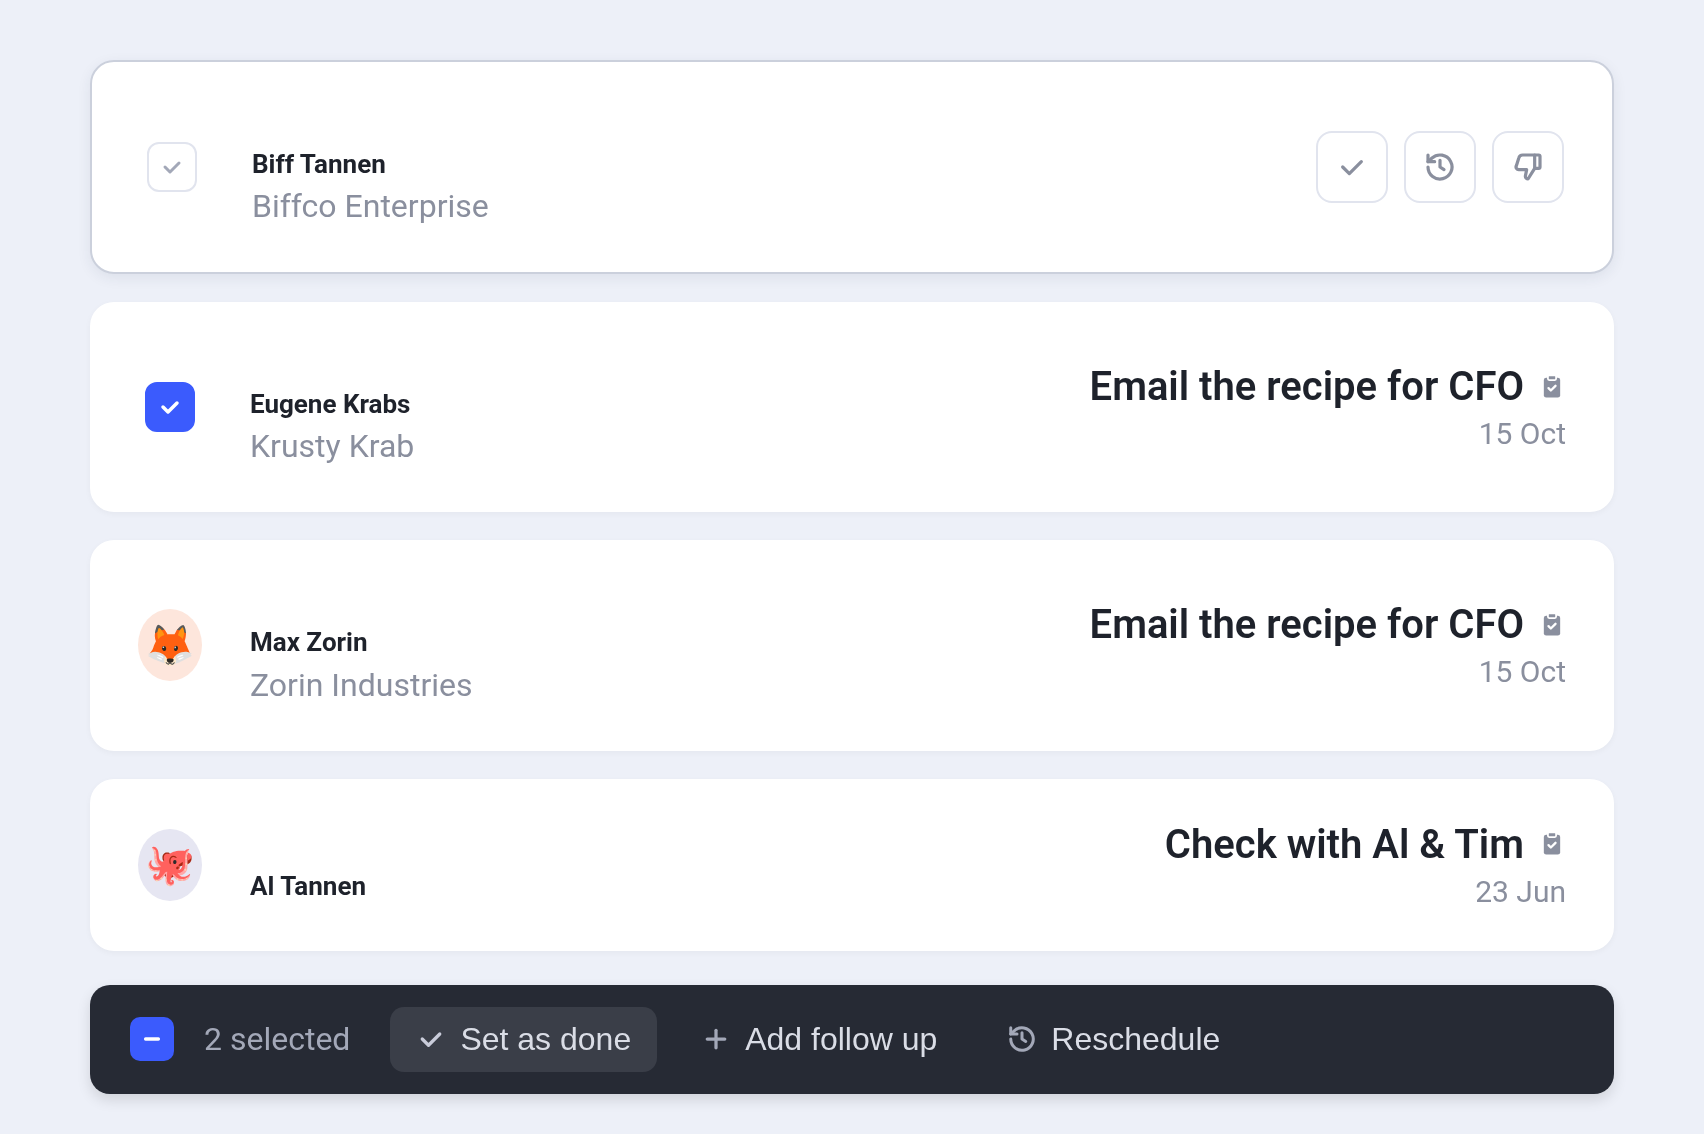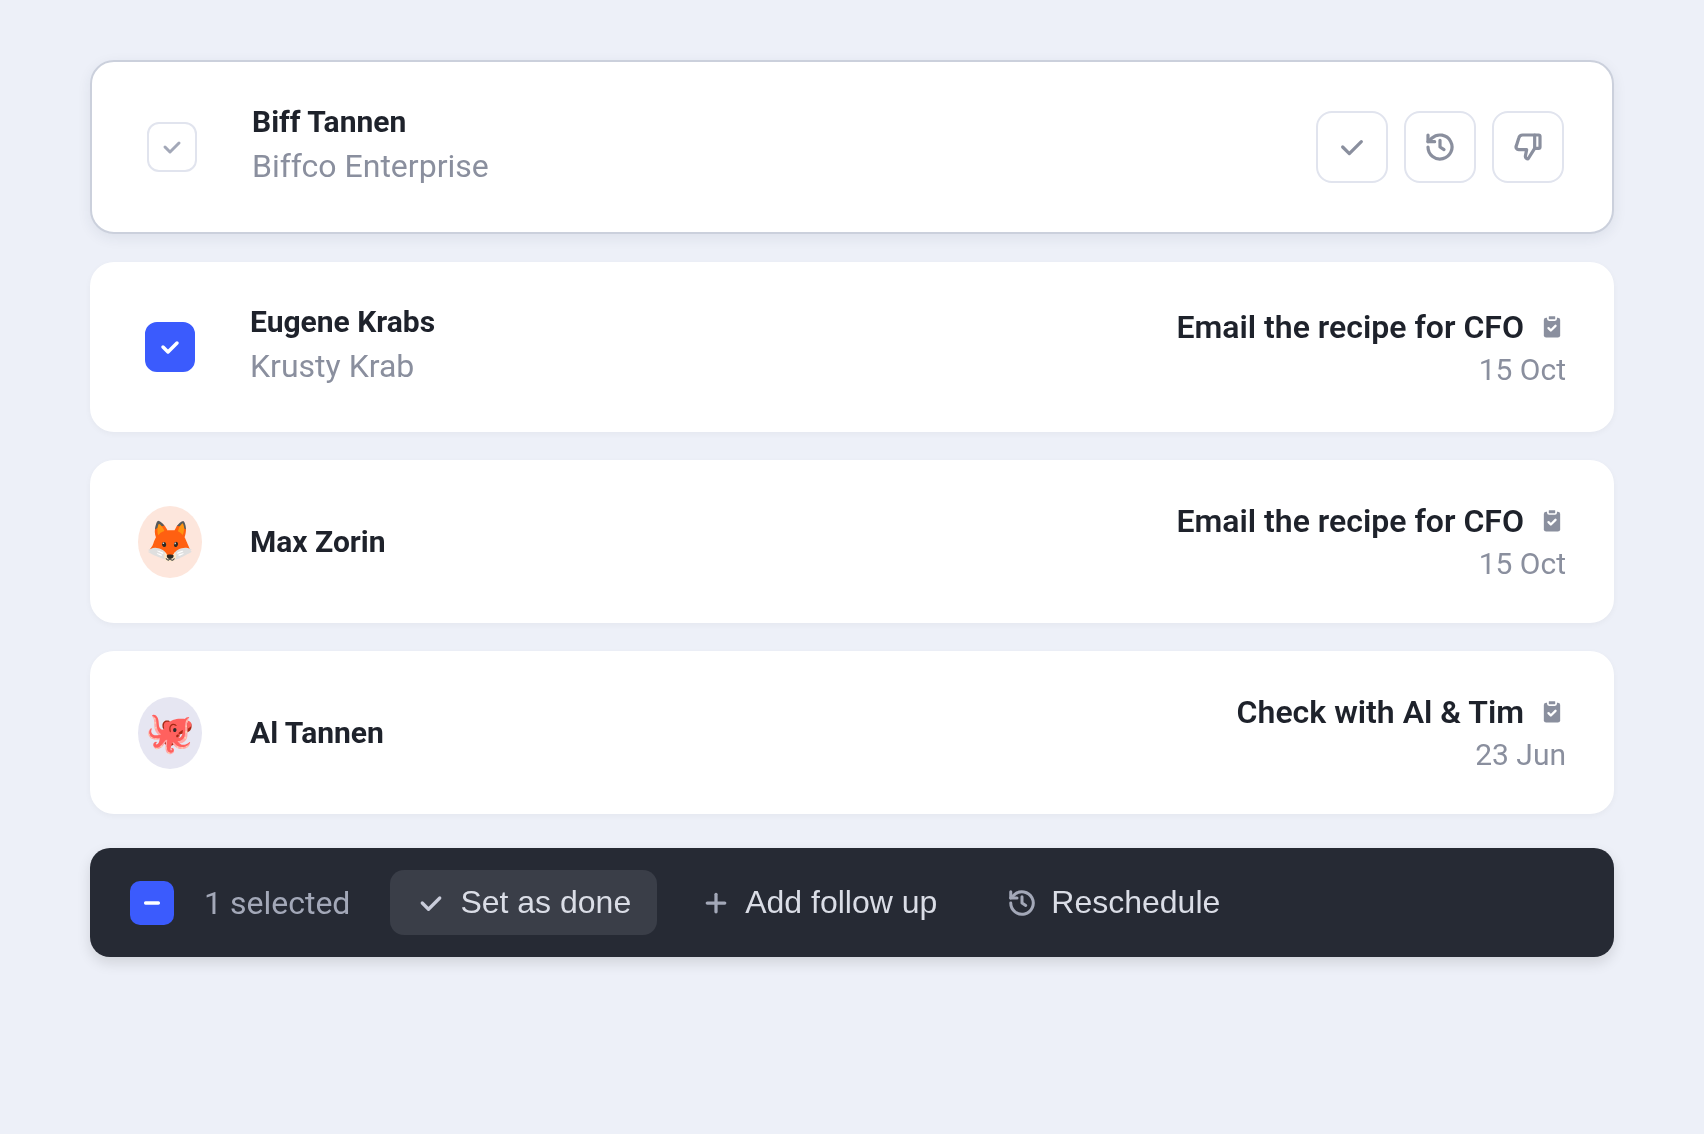--- a/index.html
+++ b/index.html
@@ -57,43 +57,44 @@
       border-radius: 50%;
       display: flex;
       align-items: center;
       justify-content: center;
       font-size: 40px;
     }
     .avatar.peach { background: #FDE6DC; }
     .avatar.lilac { background: #E6E6F2; }
     .info-col { flex: 1; }
     .person-name {
-      font-size: 30px;
+      font-size: 26px;
       font-weight: 700;
       color: #1E222B;
       line-height: 1.2;
+      margin-top: 45px;
     }
     .company-name {
       font-size: 32px;
       color: #8A8F9E;
       line-height: 1.5;
       margin-top: 2px;
     }
     .trailing-col {
       display: flex;
       flex-direction: column;
       align-items: flex-end;
     }
     .task-line {
       display: flex;
       align-items: center;
       gap: 14px;
     }
     .task-text {
-      font-size: 32px;
+      font-size: 40px;
       font-weight: 600;
       color: #1E222B;
     }
     .task-date {
       font-size: 30px;
       color: #8A8F9E;
       margin-top: 6px;
     }
     .clip-icon { color: #8A8F9E; }
     .actions-col {
@@ -216,20 +217,21 @@
     <div class="task-date">15 Oct</div>
   </div>
 </div>
 
 <div class="card">
   <div class="leading-col">
     <div class="avatar peach">🦊</div>
   </div>
   <div class="info-col">
     <div class="person-name">Max Zorin</div>
+    <div class="company-name">Zorin Industries</div>
   </div>
   <div class="trailing-col">
     <div class="task-line">
       <span class="task-text">Email the recipe for CFO</span>
       <svg class="clip-icon" width="28" height="28" viewBox="0 0 24 24" fill="currentColor">
           <rect x="5" y="4" width="14" height="17" rx="2"></rect>
           <rect x="8.5" y="2" width="7" height="4" rx="1" fill="#8A8F9E" stroke="#fff" stroke-width="1.5"></rect>
           <polyline points="9 13 11 15 15 11" fill="none" stroke="#fff" stroke-width="2" stroke-linecap="round" stroke-linejoin="round"></polyline>
         </svg>
     </div>
@@ -256,21 +258,21 @@
     <div class="task-date">23 Jun</div>
   </div>
 </div>
 
 <div class="action-bar">
   <div class="mini-checkbox">
     <svg width="22" height="22" viewBox="0 0 24 24" fill="none" stroke-width="3.6" stroke-linecap="round">
         <line x1="5" y1="12" x2="19" y2="12"></line>
       </svg>
   </div>
-  <span class="selected-text">1 selected</span>
+  <span class="selected-text">2 selected</span>
   <button class="bar-btn muted">
     <svg width="30" height="30" viewBox="0 0 24 24" fill="none" stroke-width="2.6" stroke-linecap="round" stroke-linejoin="round">
         <polyline points="5 12 10 17 19 8"></polyline>
       </svg>
     <span>Set as done</span>
   </button>
   <button class="bar-btn">
     <svg width="30" height="30" viewBox="0 0 24 24" fill="none" stroke-width="2.6" stroke-linecap="round">
         <line x1="12" y1="5" x2="12" y2="19"></line>
         <line x1="5" y1="12" x2="19" y2="12"></line>

